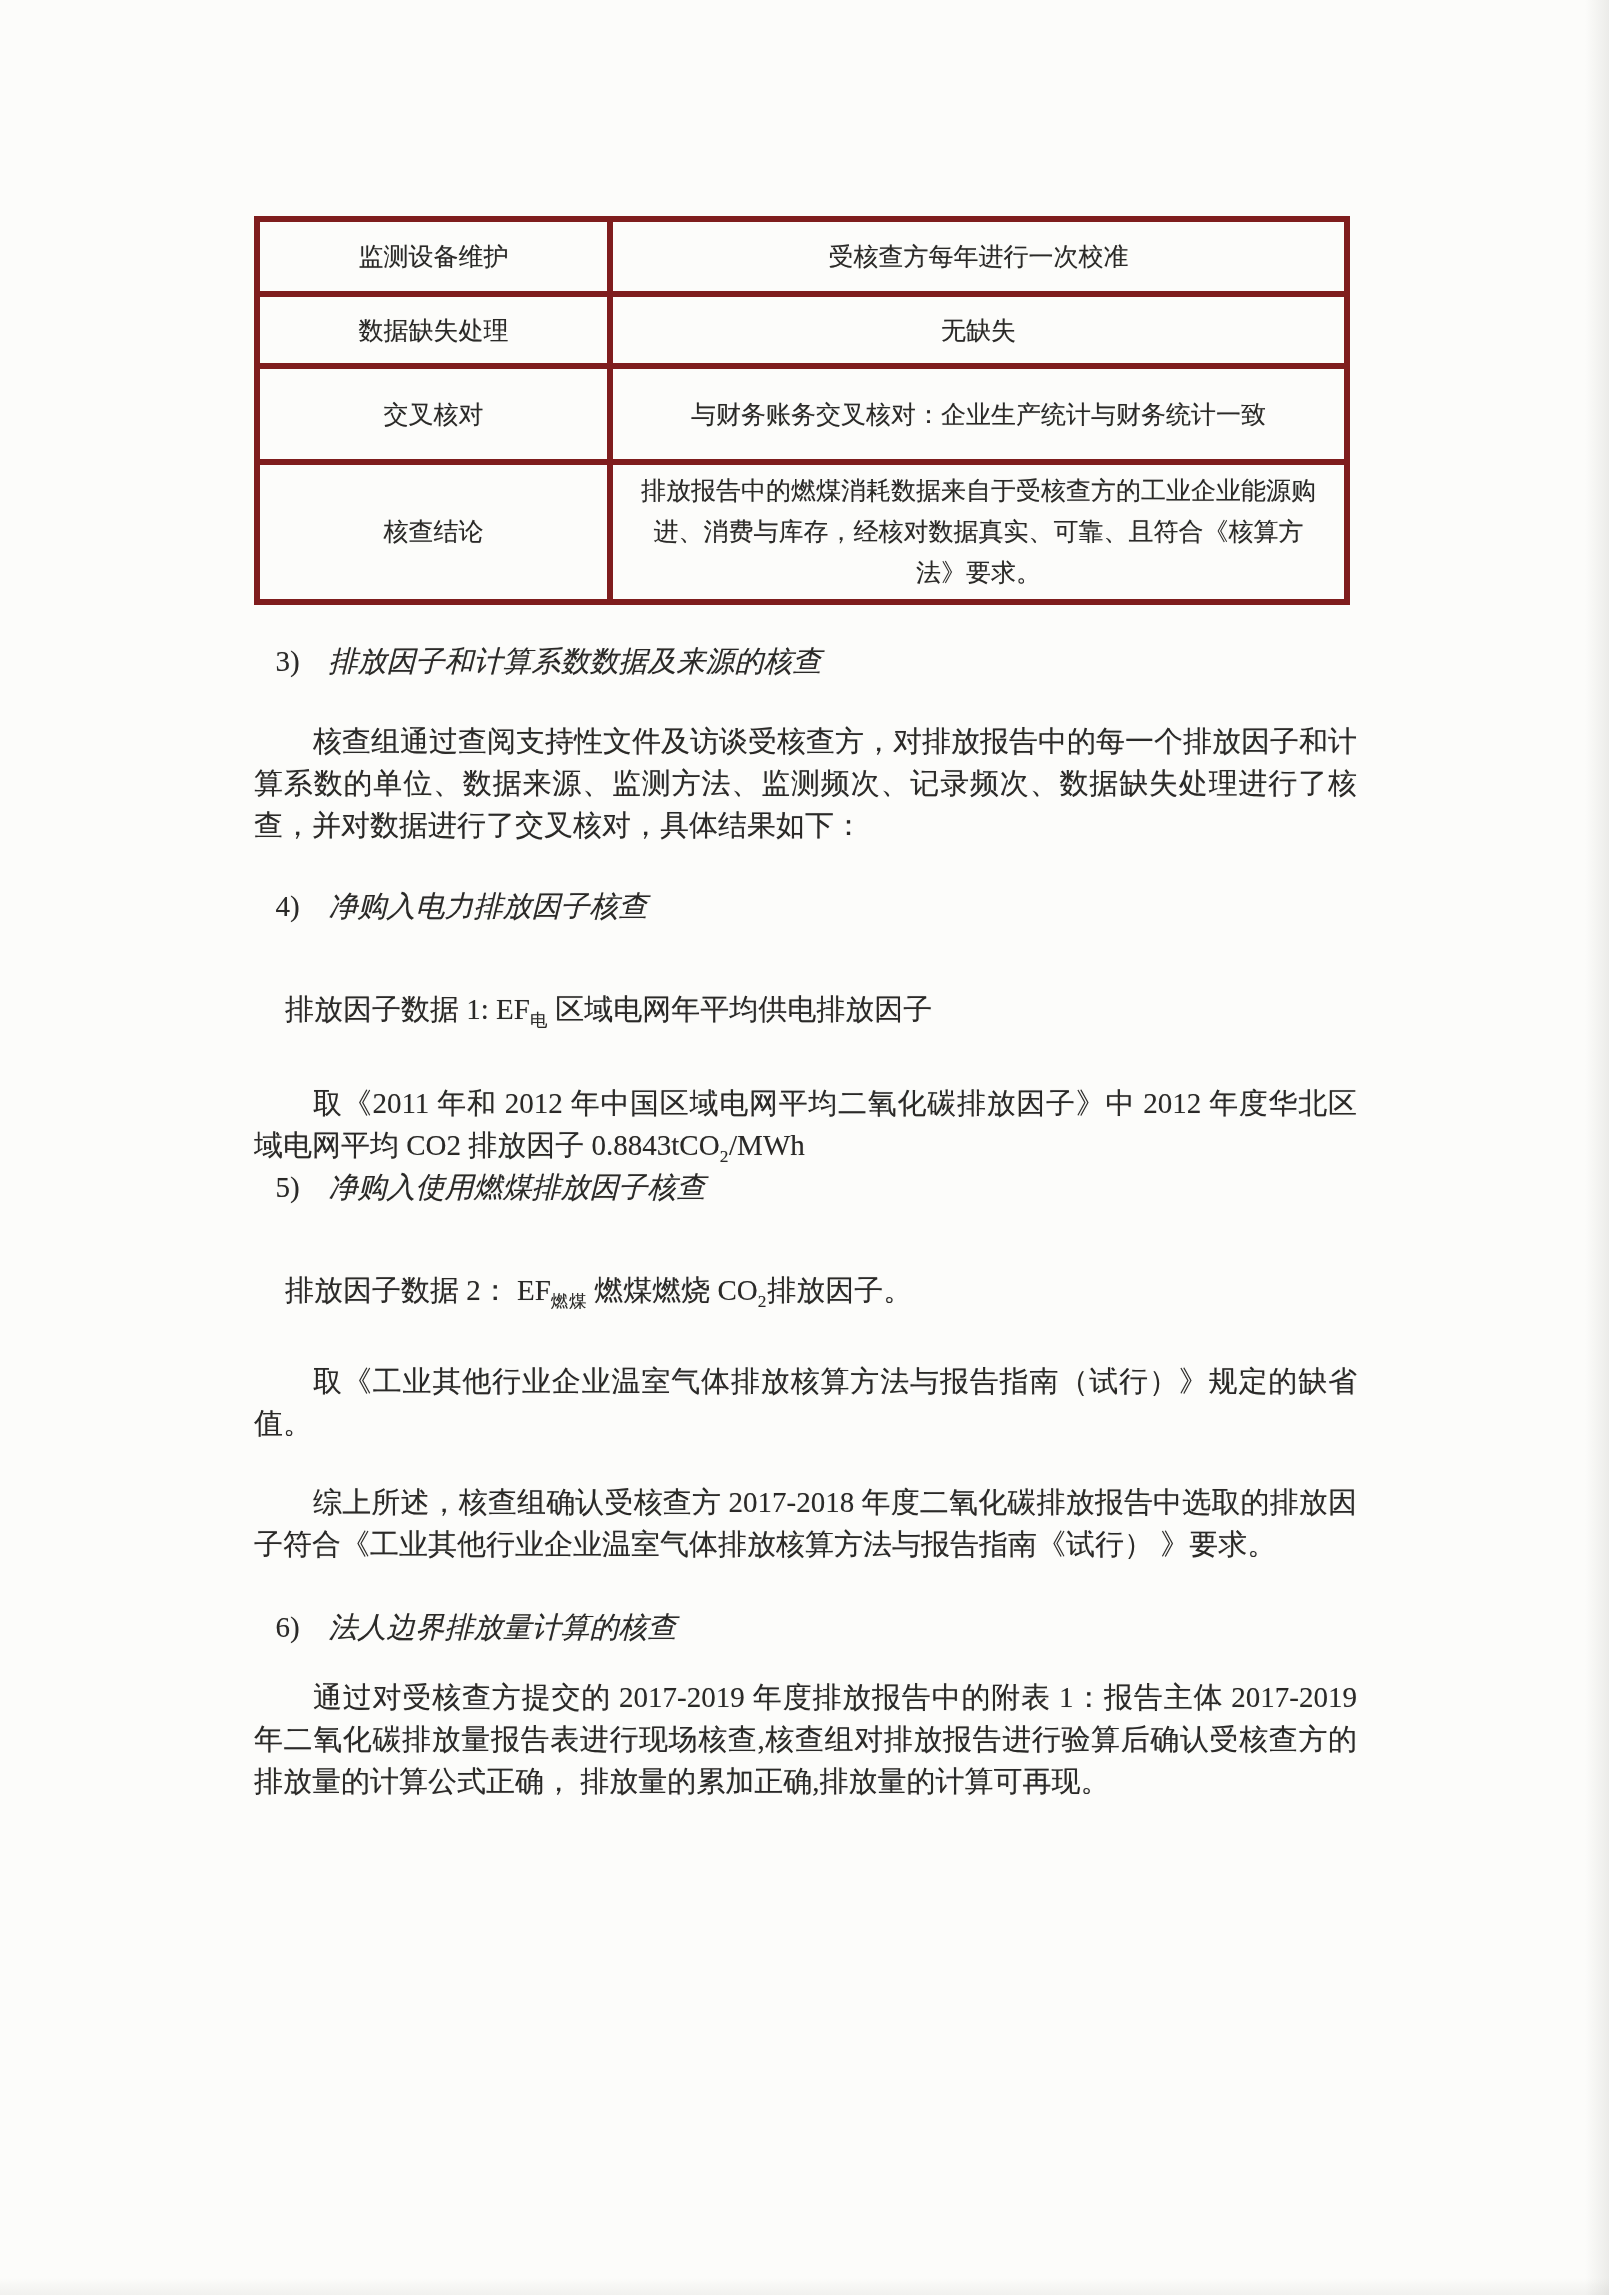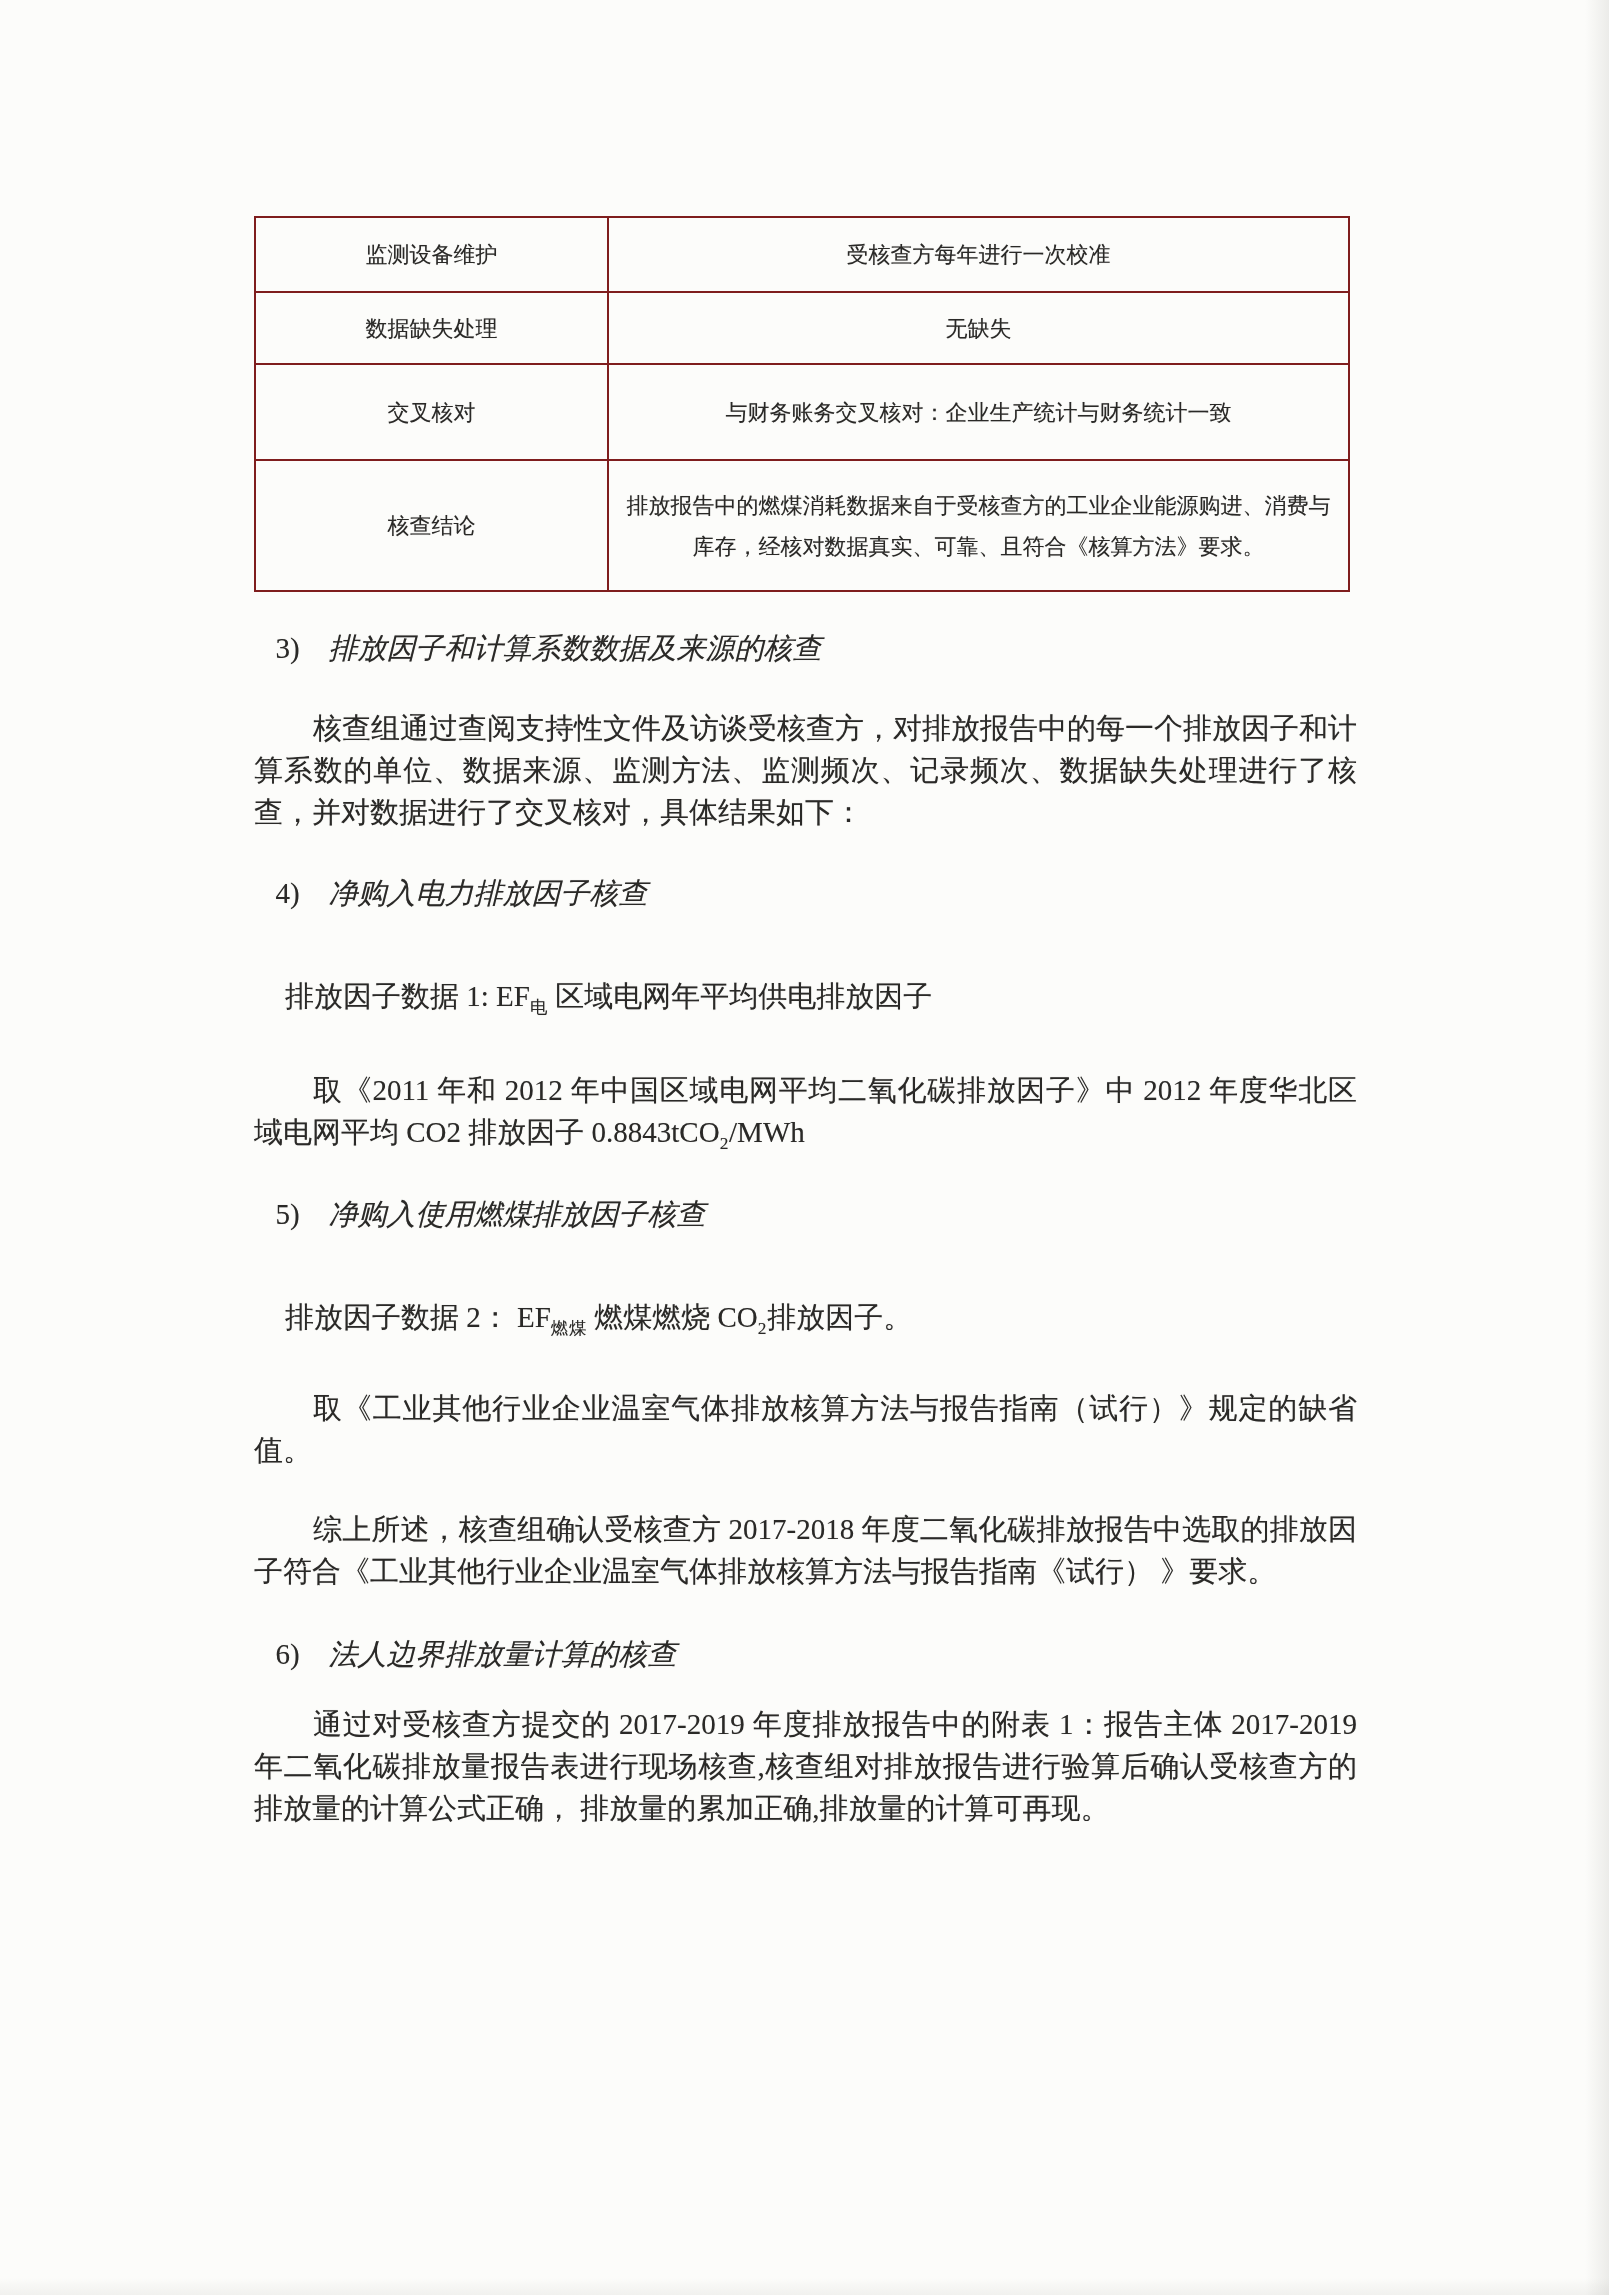--- a/index.html
+++ b/index.html
@@ -28,25 +28,25 @@
     font-size:29px; line-height:42px;
     text-align:justify;
     text-shadow:0 0 0.7px rgba(45,45,42,0.38);
   }
   table.v-table {
     width:1096px;
     border-collapse:collapse;
     table-layout:fixed;
   }
   table.v-table td {
-    border:2px solid #7f1d1d;
+    border:6px solid #7f1d1d;
     text-align:center;
     vertical-align:middle;
     padding:5.3px 17.4px;
-    font-size:22px;
+    font-size:25px;
     line-height:41px;
   }
   td.label-cell { width:353px; }
   tr.row-1 { height:75px; }
   tr.row-2 { height:75px; }
   tr.row-3 { height:72px; }
   tr.row-4 { height:96px; }
   tr.row-5 { height:131px; }
 
   .heading { text-align:left; padding-left:21.4px; }
@@ -55,21 +55,21 @@
 
   .para { text-indent:59px; }
   .ef-line { text-align:left; padding-left:31px; }
   sub { font-size:17.4px; line-height:0; vertical-align:-6.7px; letter-spacing:0.7px; }
 
   #h3 { margin-top:35px; }
   #p3 { margin-top:38px; }
   #h4 { margin-top:39px; }
   #ef1 { margin-top:61px; }
   #p4 { margin-top:52px; }
-  #h5 { margin-top:40px; }
+  #h5 { }
   #ef2 { margin-top:61px; }
   #p5 { margin-top:49px; }
   #pConcl { margin-top:37px; }
   #h6 { margin-top:41px; }
   #p6 { margin-top:28px; }
 </style>
 </head>
 <body>
 
 <div class="scan-shadow-right"></div>

